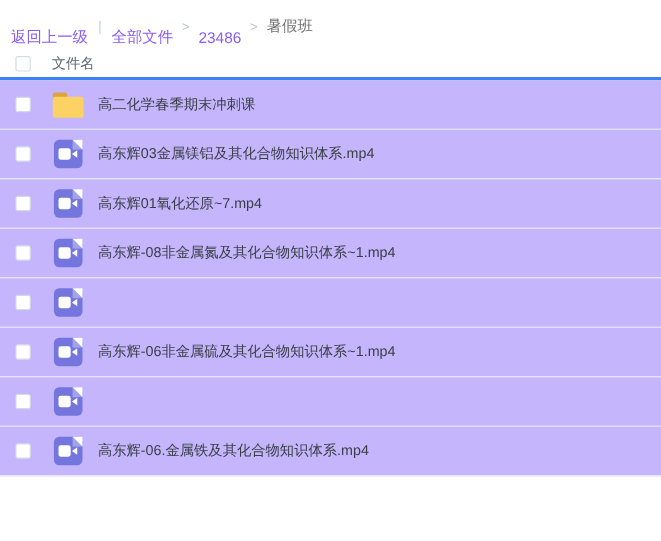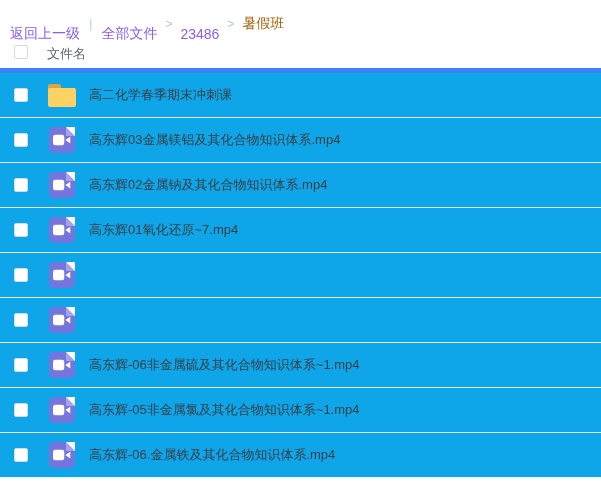--- a/index.html
+++ b/index.html
@@ -5,34 +5,34 @@
   * { margin:0; padding:0; box-sizing:border-box; }
   html,body { width:601px; height:492px; background:#ffffff; overflow:hidden;
     font-family:"Liberation Sans","DejaVu Sans",sans-serif; }
 
   
   .breadcrumb { display:flex; align-items:center; padding:12px 10px 10px 10px;
     font-size:14px; height:45px; }
   .bc-link { color:#8b5cf6; text-decoration:none; cursor:pointer;margin-top:20px; }
   .bc-pipe { color:#c5d2de; margin:0 9px; font-size:13px; }
   .bc-sep { color:#b8c3cd; margin:0 8px; font-size:12px; }
-  .bc-current { color:#a16207; }
+  .bc-current { color:#737373; }
 
   
-  .list-header { display:flex; height:28px; padding-left:14px;
-    border-bottom:5px solid #3b82f6; }
+  .list-header { display:flex; align-items:center; height:28px; padding-left:14px;
+    border-bottom:3px solid #3b82f6; }
   .list-header .col-label { color:#5a6572; font-size:13px; margin-left:19px; }
 
   
   .checkbox { width:14px; height:14px; border:1px solid #d4dae3; border-radius:2px;
     background:#fff; flex:0 0 14px; display:inline-block; cursor:pointer; }
 
   
   .row { display:flex; align-items:center; height:45px; padding-left:14px;
-    border-bottom:1px solid #edf2f9; background:#0ea5e9; }
+    border-bottom:1px solid #edf2f9; background:#c4b5fd; }
   .row .fname { color:#3a3f45; font-size:13px; margin-left:13px; white-space:nowrap;
     cursor:pointer; }
 
   .icon-cell { width:28px; height:28px; margin-left:20px; position:relative;
     display:flex; align-items:center; justify-content:center; flex:0 0 28px; }
 
   
   .folder-ic { position:relative; width:28px; height:23px; }
   .folder-ic .tab { position:absolute; top:0; left:0; width:13px; height:7px;
     background:#dca43f; border-radius:2px 2px 0 0; }
@@ -86,34 +86,20 @@
         <span class="fold"></span>
         <svg width="18" height="12" viewBox="0 0 24 16">
           <rect x="0" y="1" width="15" height="14" rx="3" fill="#ffffff"></rect>
           <path d="M16.5 8 L23 3.5 L23 12.5 Z" fill="#ffffff"></path>
         </svg>
       </span>
     </span>
     <span class="fname">高东辉03金属镁铝及其化合物知识体系.mp4</span>
   </div>
 
-  <div class="row">
-    <span class="checkbox"></span>
-    <span class="icon-cell">
-
-      <span class="video-ic">
-        <span class="fold"></span>
-        <svg width="18" height="12" viewBox="0 0 24 16">
-          <rect x="0" y="1" width="15" height="14" rx="3" fill="#ffffff"></rect>
-          <path d="M16.5 8 L23 3.5 L23 12.5 Z" fill="#ffffff"></path>
-        </svg>
-      </span>
-    </span>
-    <span class="fname">高东辉02金属钠及其化合物知识体系.mp4</span>
-  </div>
 
   <div class="row">
     <span class="checkbox"></span>
     <span class="icon-cell">
 
       <span class="video-ic">
         <span class="fold"></span>
         <svg width="18" height="12" viewBox="0 0 24 16">
           <rect x="0" y="1" width="15" height="14" rx="3" fill="#ffffff"></rect>
           <path d="M16.5 8 L23 3.5 L23 12.5 Z" fill="#ffffff"></path>
@@ -128,20 +114,21 @@
     <span class="icon-cell">
 
       <span class="video-ic">
         <span class="fold"></span>
         <svg width="18" height="12" viewBox="0 0 24 16">
           <rect x="0" y="1" width="15" height="14" rx="3" fill="#ffffff"></rect>
           <path d="M16.5 8 L23 3.5 L23 12.5 Z" fill="#ffffff"></path>
         </svg>
       </span>
     </span>
+    <span class="fname">高东辉-08非金属氮及其化合物知识体系~1.mp4</span>
   </div>
 
   <div class="row">
     <span class="checkbox"></span>
     <span class="icon-cell">
 
       <span class="video-ic">
         <span class="fold"></span>
         <svg width="18" height="12" viewBox="0 0 24 16">
           <rect x="0" y="1" width="15" height="14" rx="3" fill="#ffffff"></rect>
@@ -171,21 +158,20 @@
     <span class="icon-cell">
 
       <span class="video-ic">
         <span class="fold"></span>
         <svg width="18" height="12" viewBox="0 0 24 16">
           <rect x="0" y="1" width="15" height="14" rx="3" fill="#ffffff"></rect>
           <path d="M16.5 8 L23 3.5 L23 12.5 Z" fill="#ffffff"></path>
         </svg>
       </span>
     </span>
-    <span class="fname">高东辉-05非金属氯及其化合物知识体系~1.mp4</span>
   </div>
 
   <div class="row">
     <span class="checkbox"></span>
     <span class="icon-cell">
 
       <span class="video-ic">
         <span class="fold"></span>
         <svg width="18" height="12" viewBox="0 0 24 16">
           <rect x="0" y="1" width="15" height="14" rx="3" fill="#ffffff"></rect>

